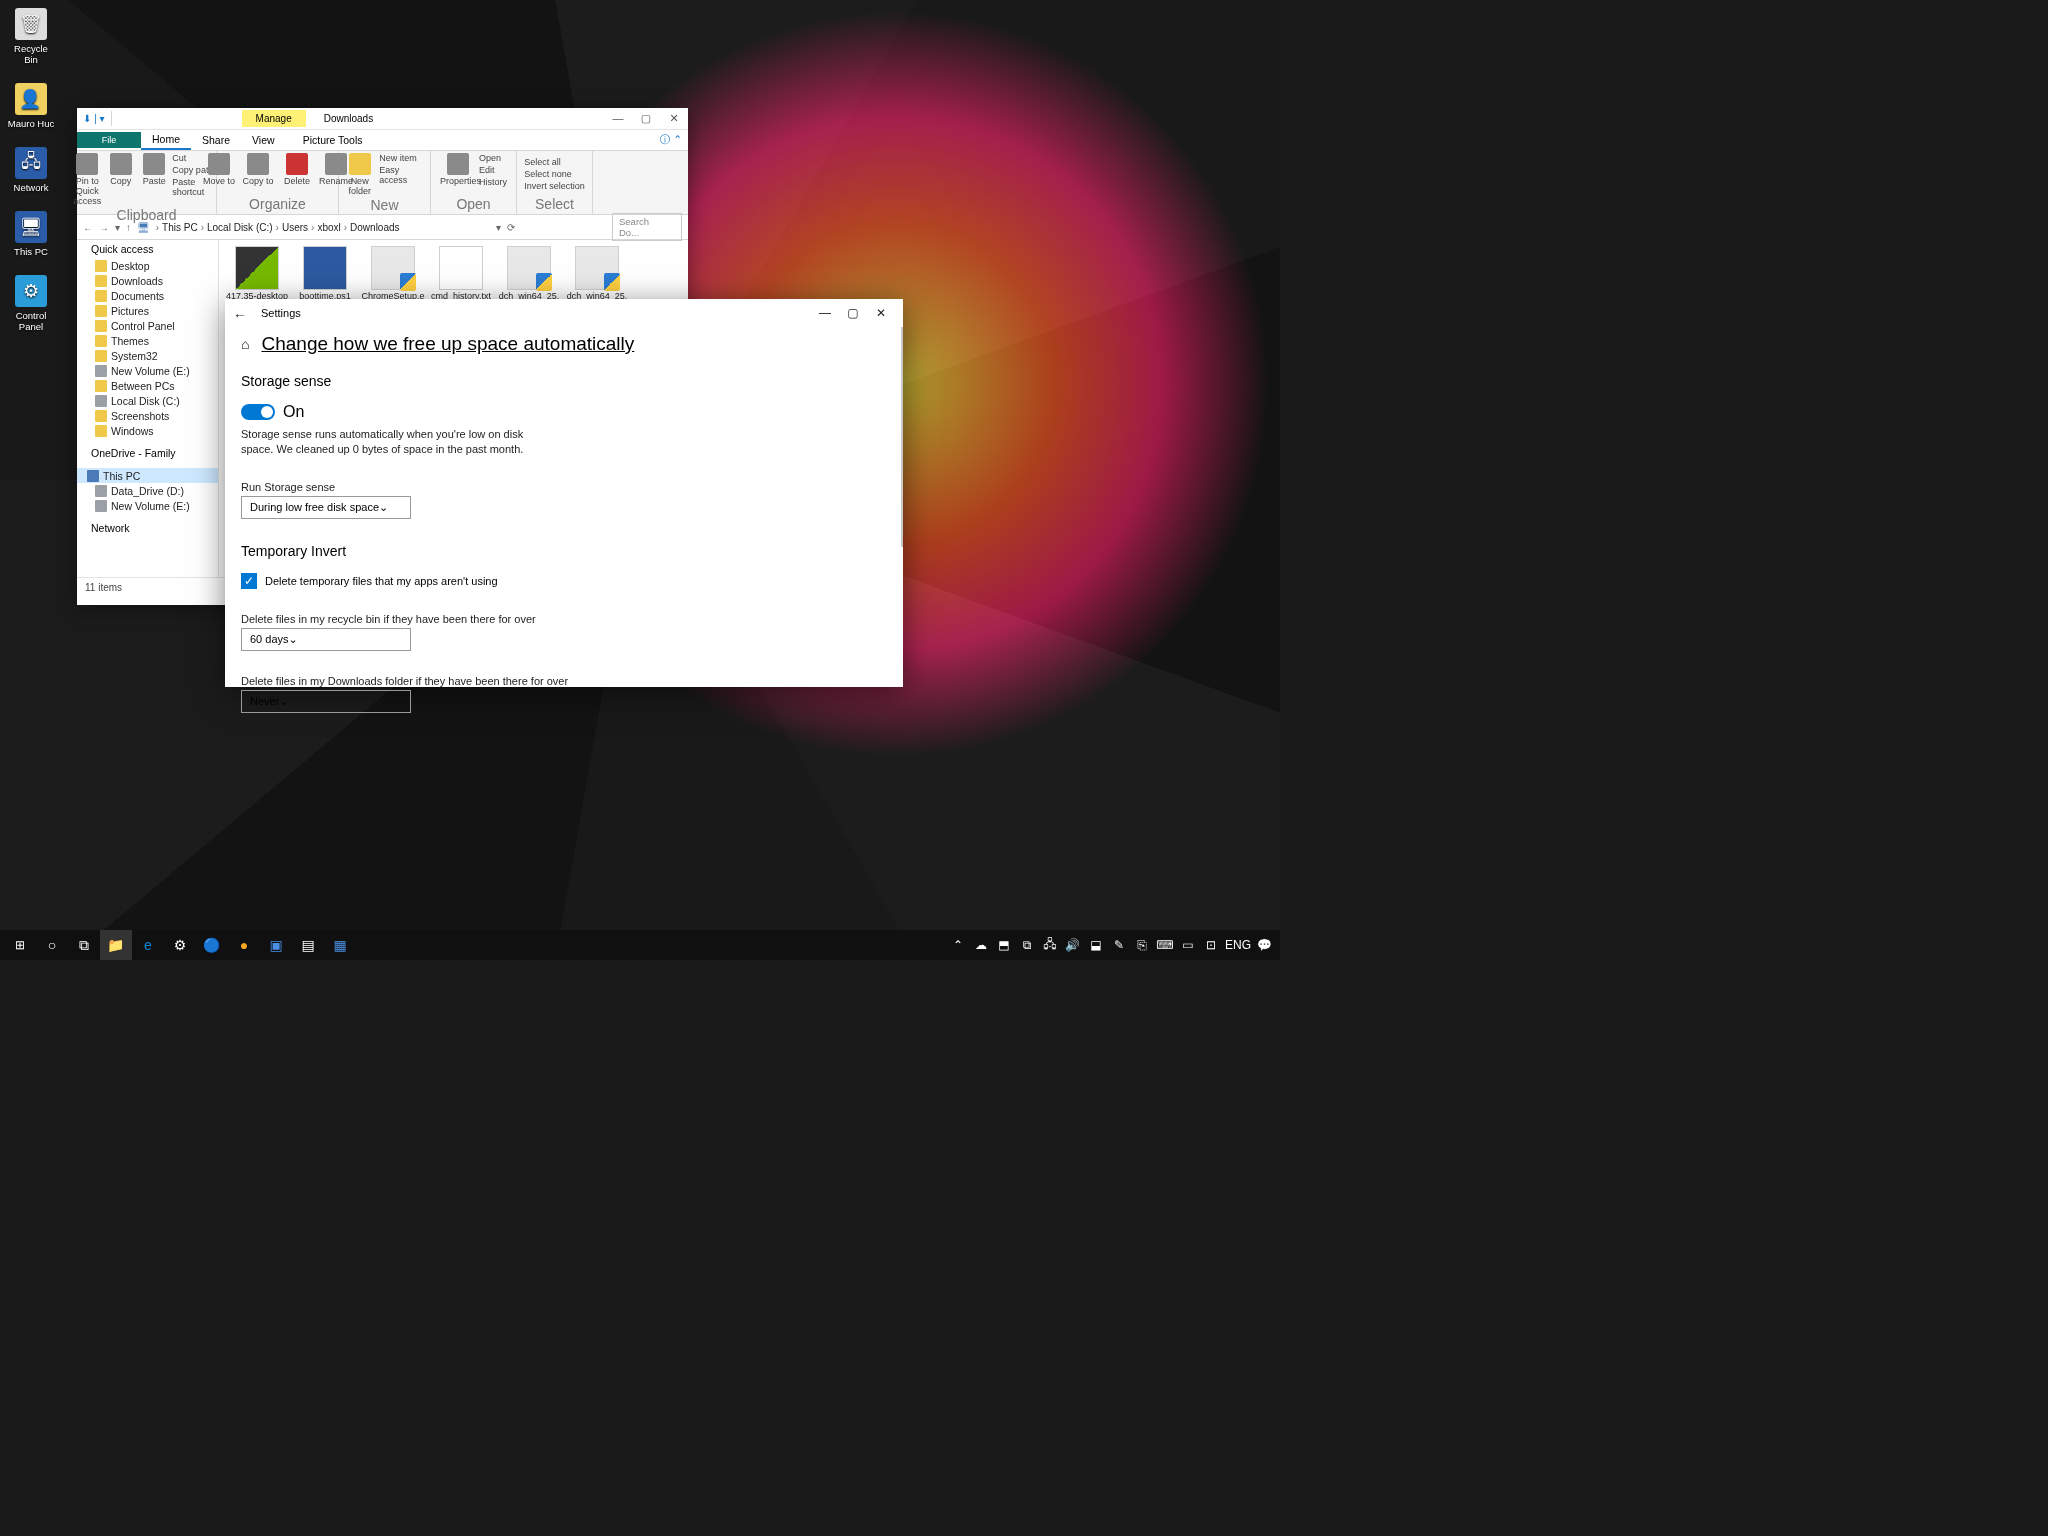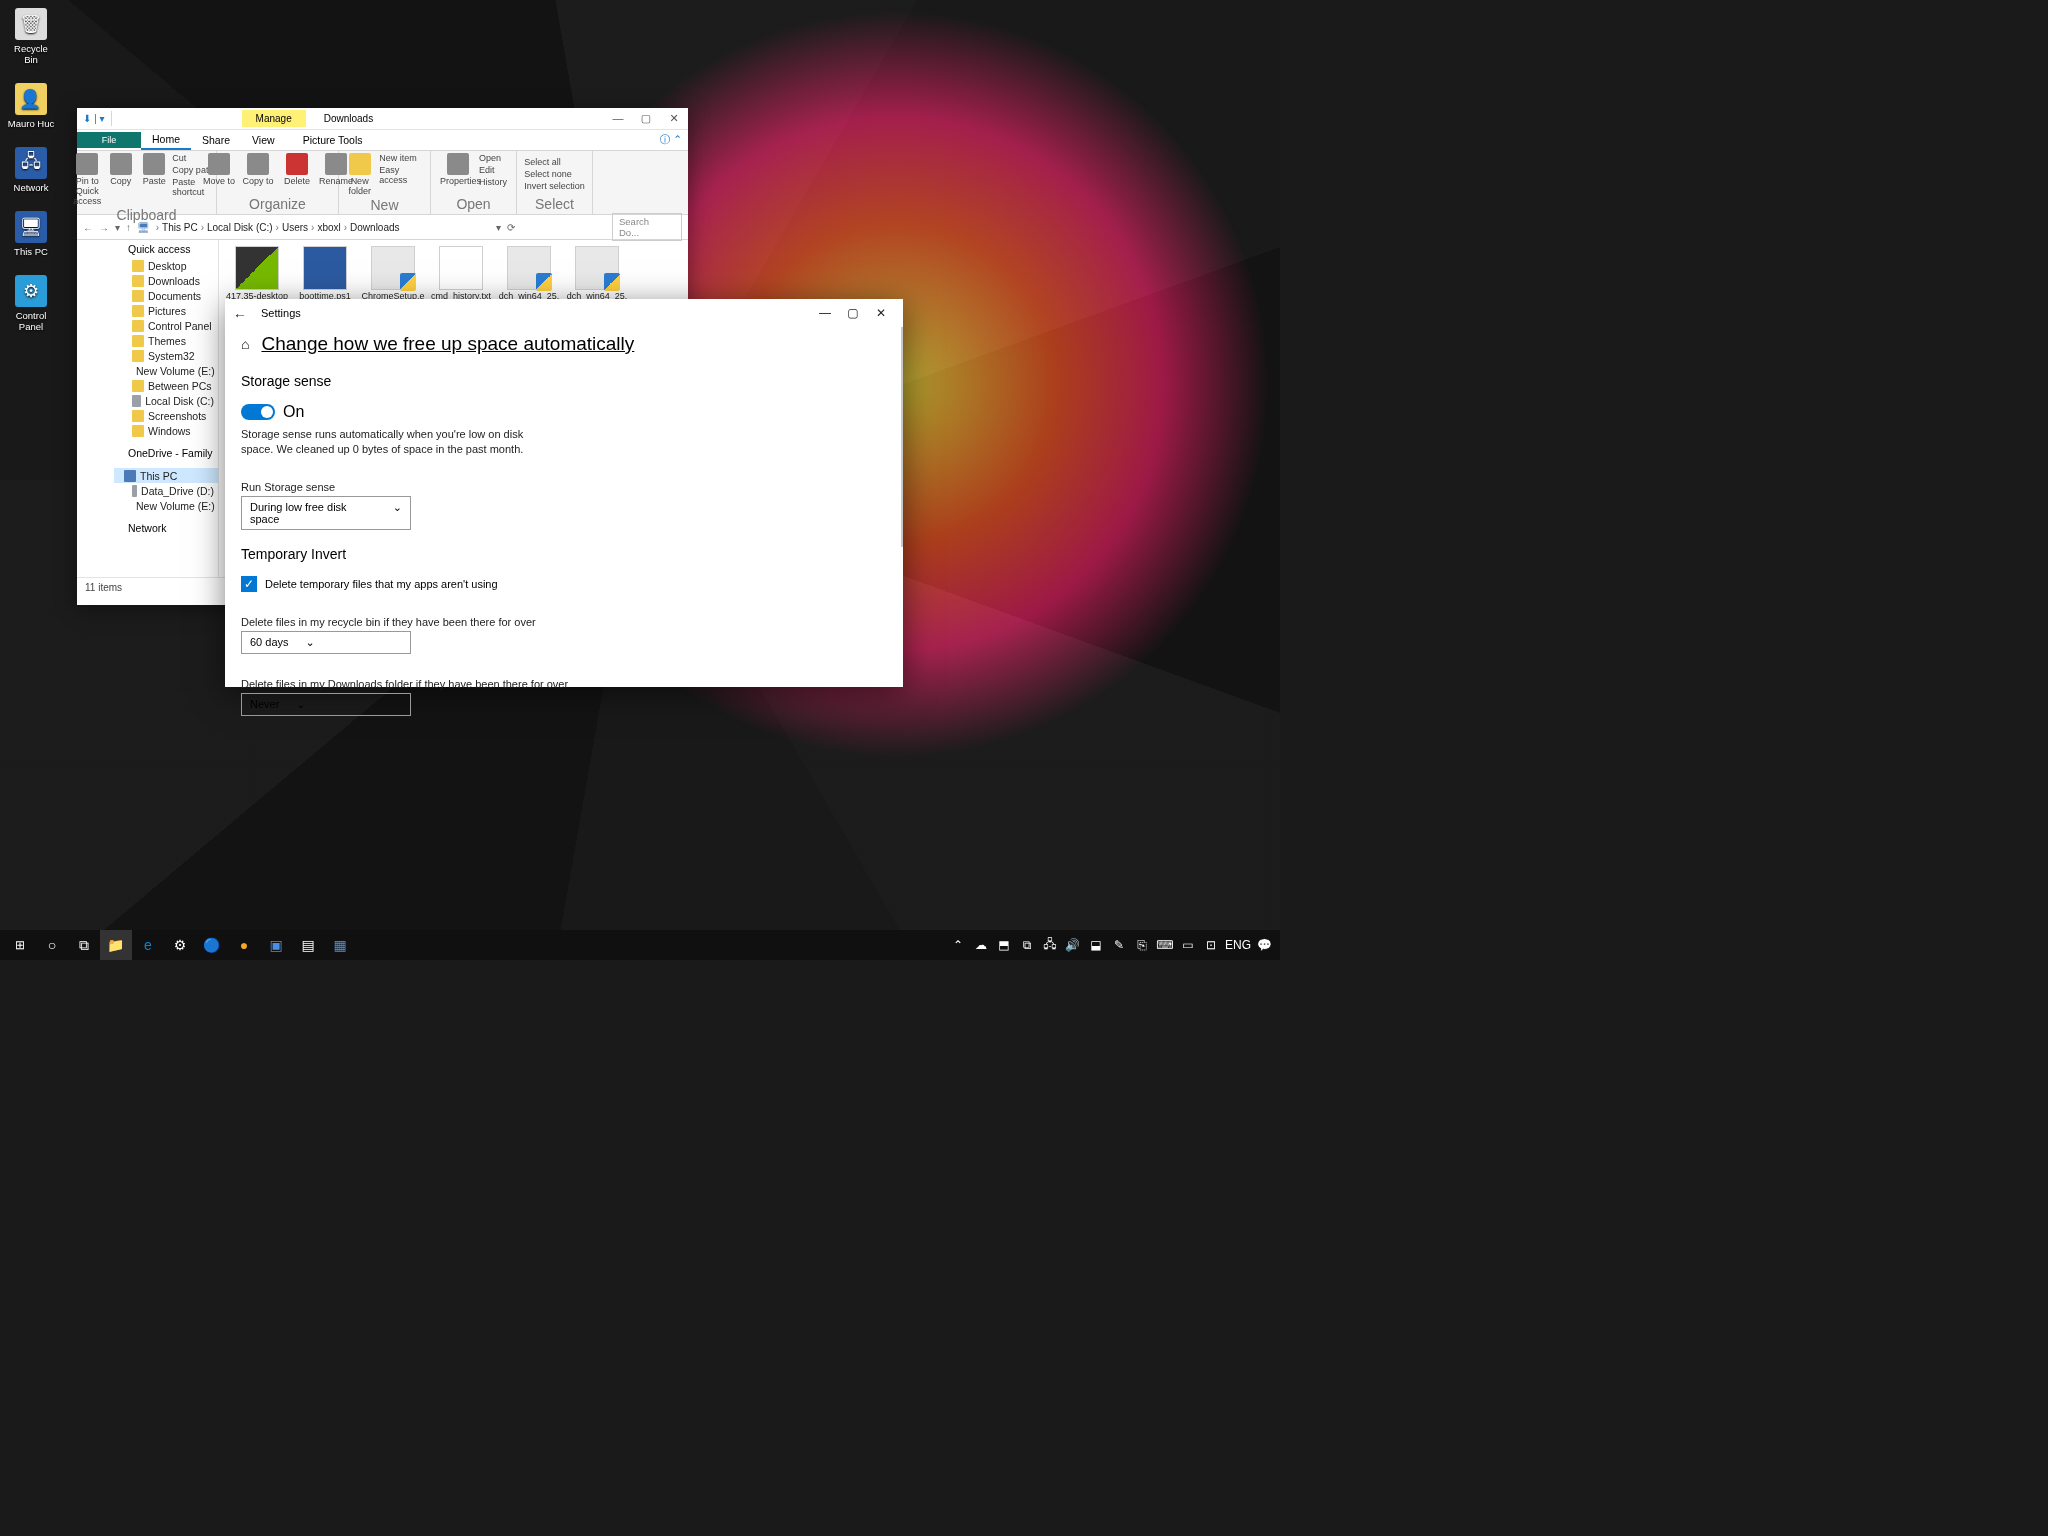--- a/index.html
+++ b/index.html
@@ -30,21 +30,21 @@
 .ritem .ri{width:22px;height:22px;margin:0 auto 1px;background:#8a8a8a;border-radius:2px;}
 .ritems-col{display:flex;flex-direction:column;gap:2px;font-size:9px;}
 .ritems-col span{cursor:pointer;}
 .ex-addr{height:25px;border-bottom:1px solid #d6d6d6;display:flex;align-items:center;font-size:10px;padding:0 6px;gap:6px;}
 .ex-addr .nav{color:#666;cursor:pointer;}
 .ex-addr .crumb{display:flex;gap:3px;align-items:center;}
 .ex-addr .crumb span{cursor:pointer;color:#222;}
 .ex-addr .crumb b{color:#777;font-weight:normal;}
 .ex-addr .srch{margin-left:auto;border:1px solid #ccc;padding:2px 14px 2px 6px;font-size:9.5px;color:#888;width:70px;}
 .ex-body{display:flex;height:337px;}
-.tree{width:142px;border-right:1px solid #e3e3e3;overflow:hidden;font-size:10.5px;padding-left:37px;}
+.tree{width:142px;border-right:1px solid #e3e3e3;overflow:hidden;font-size:10.5px;}
 .tree .t{padding:1.5px 4px 1.5px 18px;cursor:pointer;white-space:nowrap;display:flex;align-items:center;gap:4px;color:#222;}
 .tree .t.sel{background:#cde8ff;}
 .tree .t .ti{width:12px;height:12px;background:#f0c94a;display:inline-block;border-radius:1px;}
 .tree .t .ti.drive{background:#9aa0a6;}
 .tree .t .ti.pc{background:#4a7ab8;}
 .tree .thead{padding:3px 4px 3px 10px;font-size:10.5px;display:flex;align-items:center;gap:4px;}
 .files{flex:1;padding:6px;display:flex;flex-wrap:wrap;gap:4px 4px;align-content:flex-start;}
 .file{width:64px;text-align:center;font-size:9px;cursor:pointer;}
 .file .fi{width:44px;height:44px;margin:0 auto 2px;background:#e8e8e8;border:1px solid #d0d0d0;display:flex;align-items:center;justify-content:center;font-size:20px;}
 .file .fi.nv{background:linear-gradient(135deg,#333 50%,#76b900 50%);}
@@ -64,21 +64,21 @@
 .set-body{padding:6px 16px;position:relative;}
 .set-head{display:flex;align-items:center;gap:12px;margin-bottom:18px;}
 .set-head .home{font-size:14px;cursor:pointer;}
 .set-head h1{font-size:19px;font-weight:400;text-decoration:underline;}
 .sect h2{font-size:14px;font-weight:400;margin-bottom:14px;}
 .toggle{display:flex;align-items:center;gap:8px;margin-bottom:6px;}
 .toggle .sw{width:34px;height:16px;background:#0078d4;border-radius:8px;position:relative;cursor:pointer;}
 .toggle .sw::after{content:"";position:absolute;right:2px;top:2px;width:12px;height:12px;background:#fff;border-radius:50%;}
 .desc{font-size:11px;color:#222;max-width:300px;line-height:1.35;margin-bottom:6px;}
 .lbl{font-size:11px;color:#222;margin-bottom:3px;margin-top:24px;}
-.dd{width:170px;border:1px solid #999;padding:4px 8px;font-size:11px;display:flex;cursor:pointer;margin-bottom:16px;gap:17px;}
+.dd{width:170px;border:1px solid #999;padding:4px 8px;font-size:11px;display:flex;cursor:pointer;margin-bottom:24px;}
 .cb{display:flex;align-items:center;gap:8px;font-size:11px;margin-bottom:8px;}
 .cb .box{width:16px;height:16px;background:#0078d4;display:flex;align-items:center;justify-content:center;color:#fff;font-size:12px;}
 .set-scroll{position:absolute;right:0;top:0;width:2px;height:220px;background:#c8c8c8;}
 
 
 .taskbar{position:absolute;bottom:0;left:0;right:0;height:30px;background:#101010;display:flex;align-items:center;padding:0 4px;}
 .tb{width:32px;height:30px;display:flex;align-items:center;justify-content:center;color:#fff;font-size:14px;cursor:pointer;}
 .tb.win{font-size:12px;}
 .tray{margin-left:auto;display:flex;align-items:center;gap:1px;color:#fff;font-size:10.5px;}
 .tray .ti{width:22px;text-align:center;cursor:pointer;font-size:12px;}

